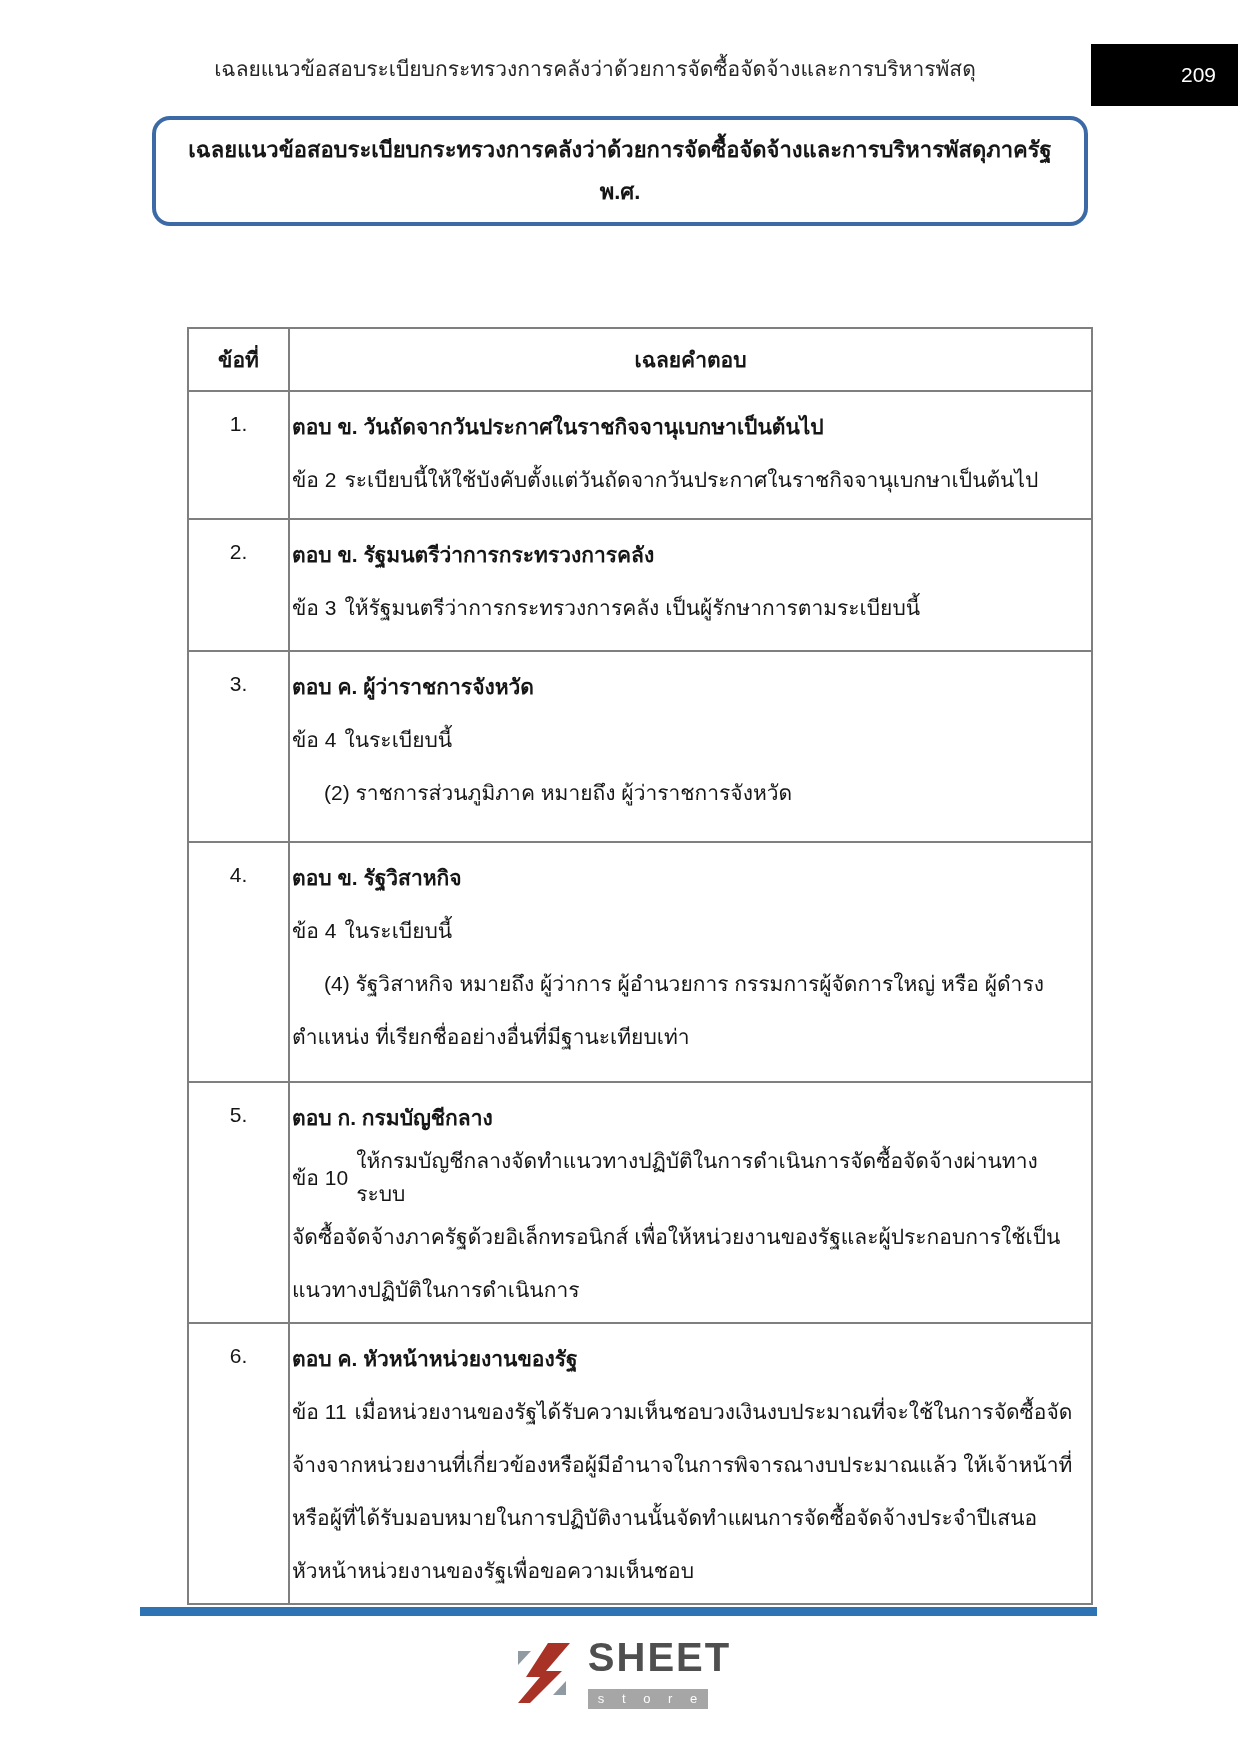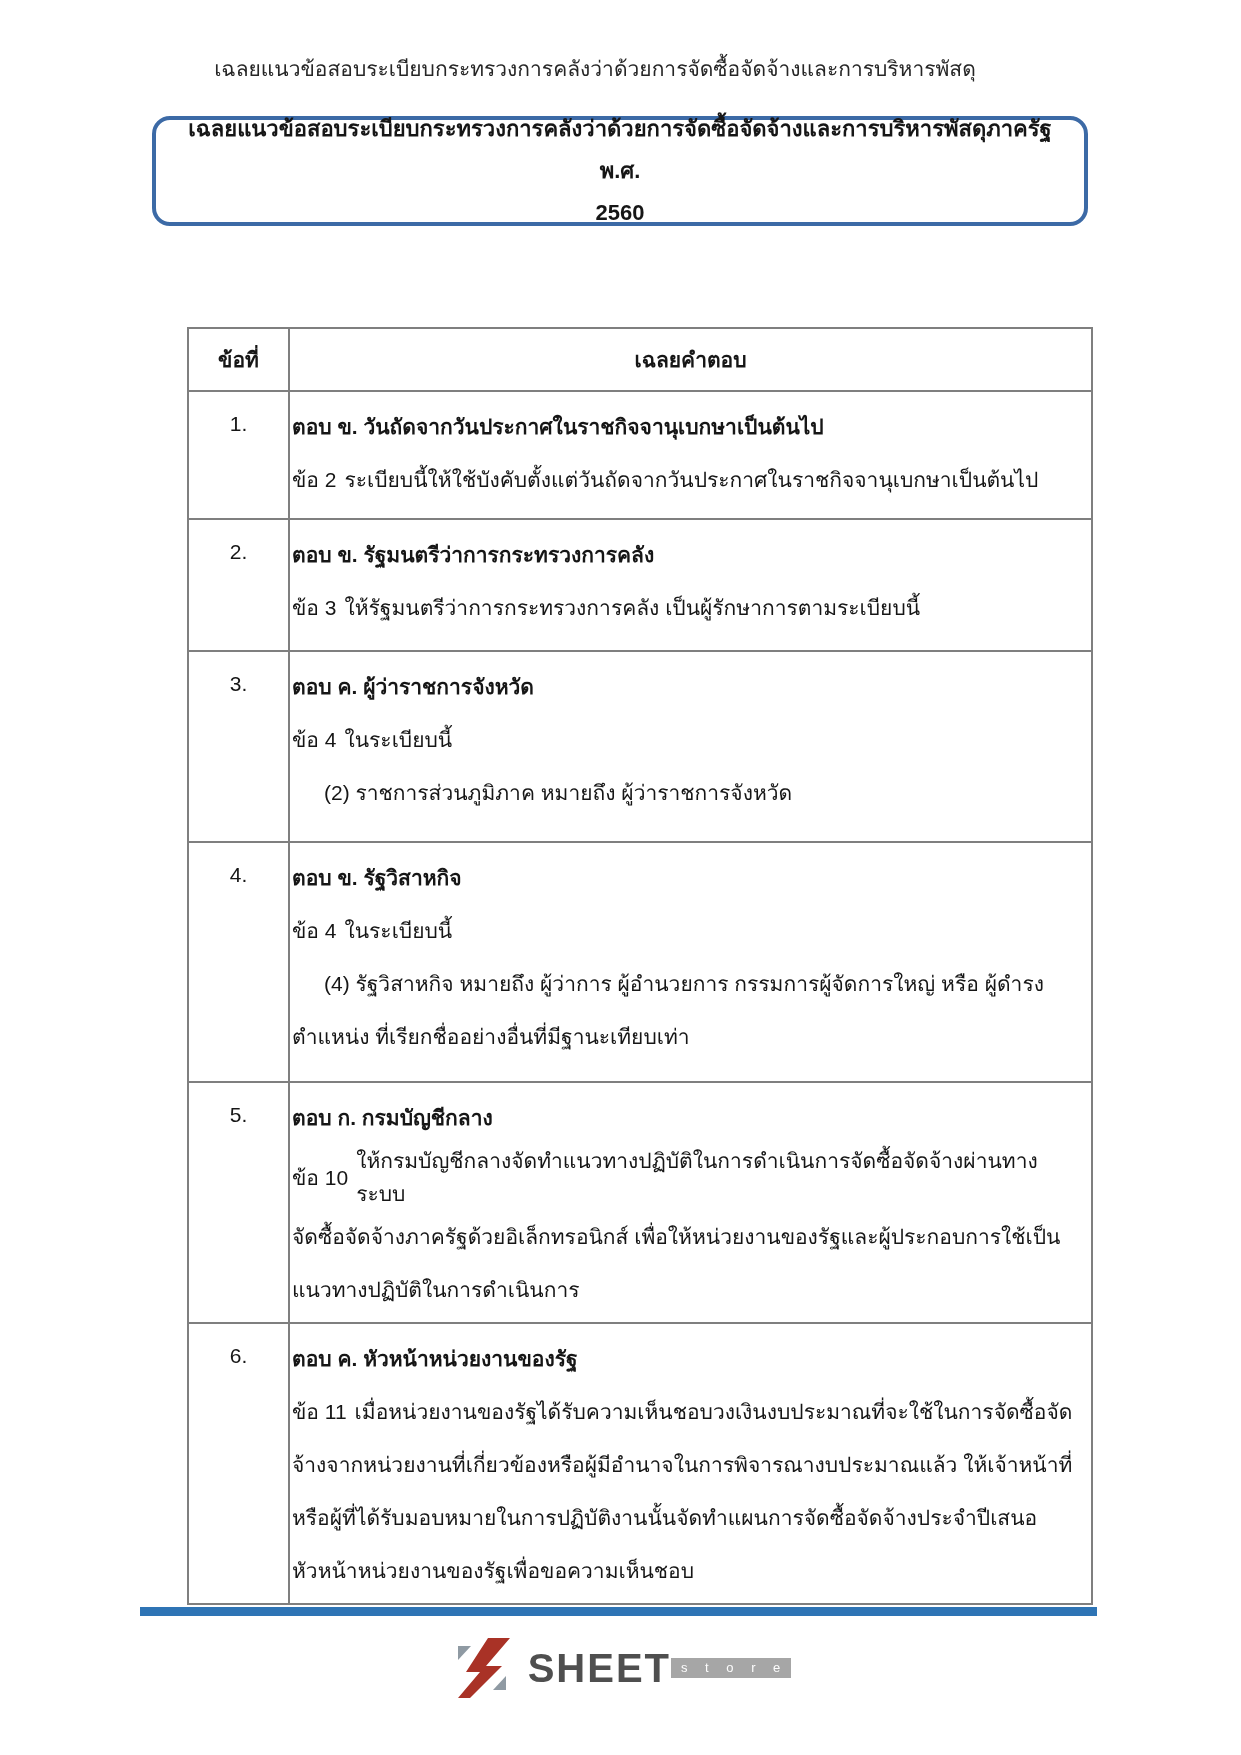--- a/index.html
+++ b/index.html
@@ -47,38 +47,38 @@
   .line.indent{padding-left:32px;}
   .footer-bar{
     position:absolute;left:140px;top:1607px;width:957px;height:9px;
     background:var(--accent-blue);
   }
   .logo{
     position:absolute;left:0;right:0;top:1636px;
     display:flex;justify-content:center;align-items:center;gap:14px;
   }
   .logo-icon{width:64px;height:64px;flex:0 0 auto;}
-  .logo-textwrap{display:flex;flex-direction:row;align-items:flex-start;}
+  .logo-textwrap{display:flex;flex-direction:column;align-items:flex-start;}
   .brand{font-size:40px;font-weight:bold;color:var(--logo-gray);letter-spacing:2px;line-height:42px;}
   .brand-sub{
     margin-top:11px;background:#a6a6a6;color:#fdfdfd;font-size:13px;
     letter-spacing:7px;padding:2px 4px 2px 10px;line-height:16px;
   }
 </style>
 </head>
 <body>
 
 <div class="page">
 
   <div class="doc-header">เฉลยแนวข้อสอบระเบียบกระทรวงการคลังว่าด้วยการจัดซื้อจัดจ้างและการบริหารพัสดุ</div>
 
+  <div class="page-num">209</div>
 
   <div class="title-box">
     <div>เฉลยแนวข้อสอบระเบียบกระทรวงการคลังว่าด้วยการจัดซื้อจัดจ้างและการบริหารพัสดุภาครัฐ พ.ศ.</div>
-    <div>2560</div>
   </div>
 
   <table class="answers">
     <colgroup>
         <col style="width:101px">
         <col>
       </colgroup>
     <thead>
       <tr>
         <th>ข้อที่</th>

